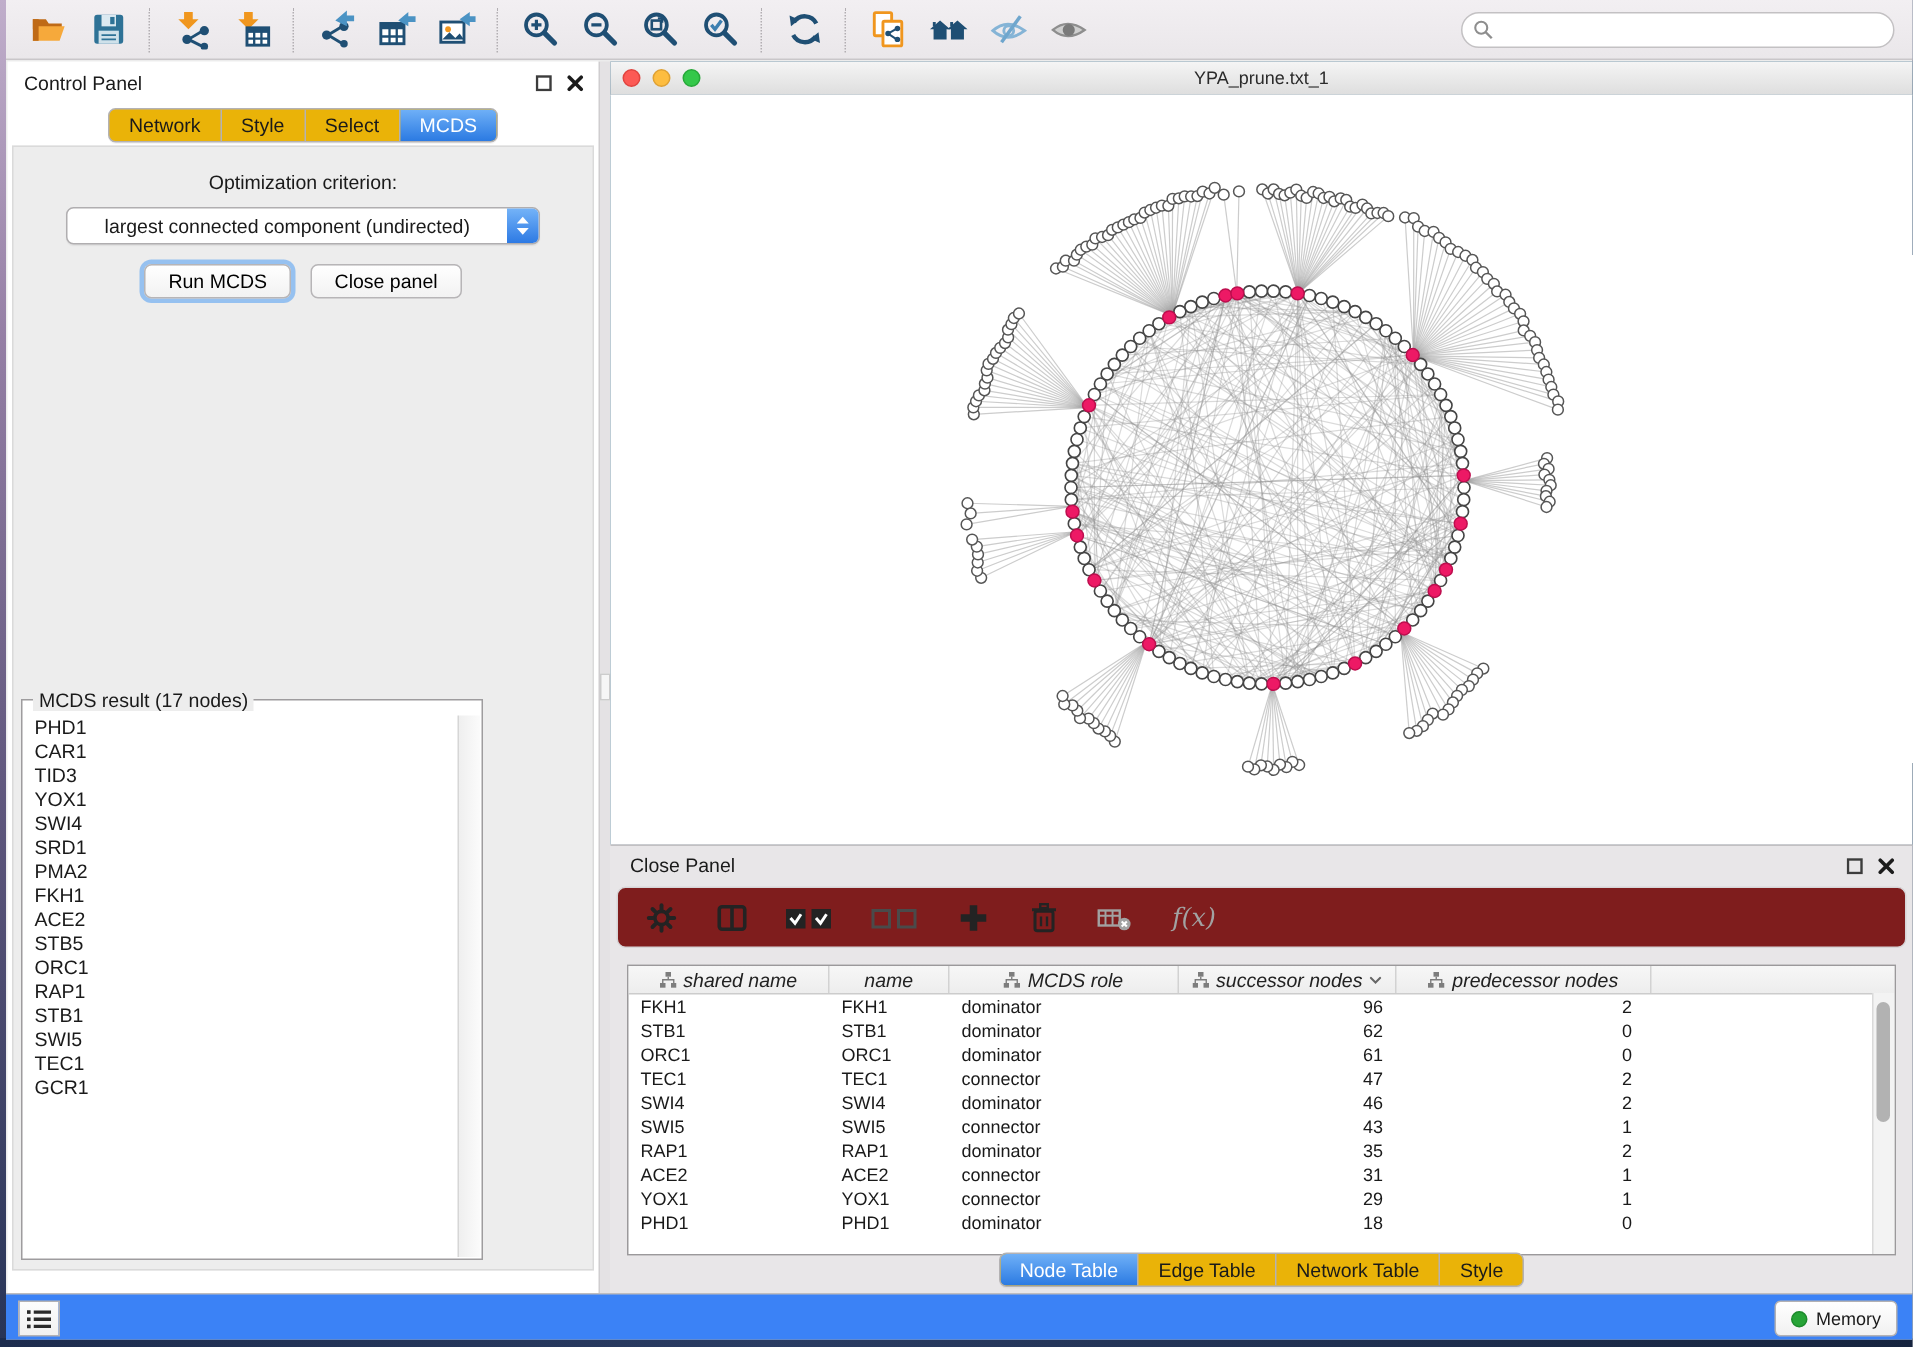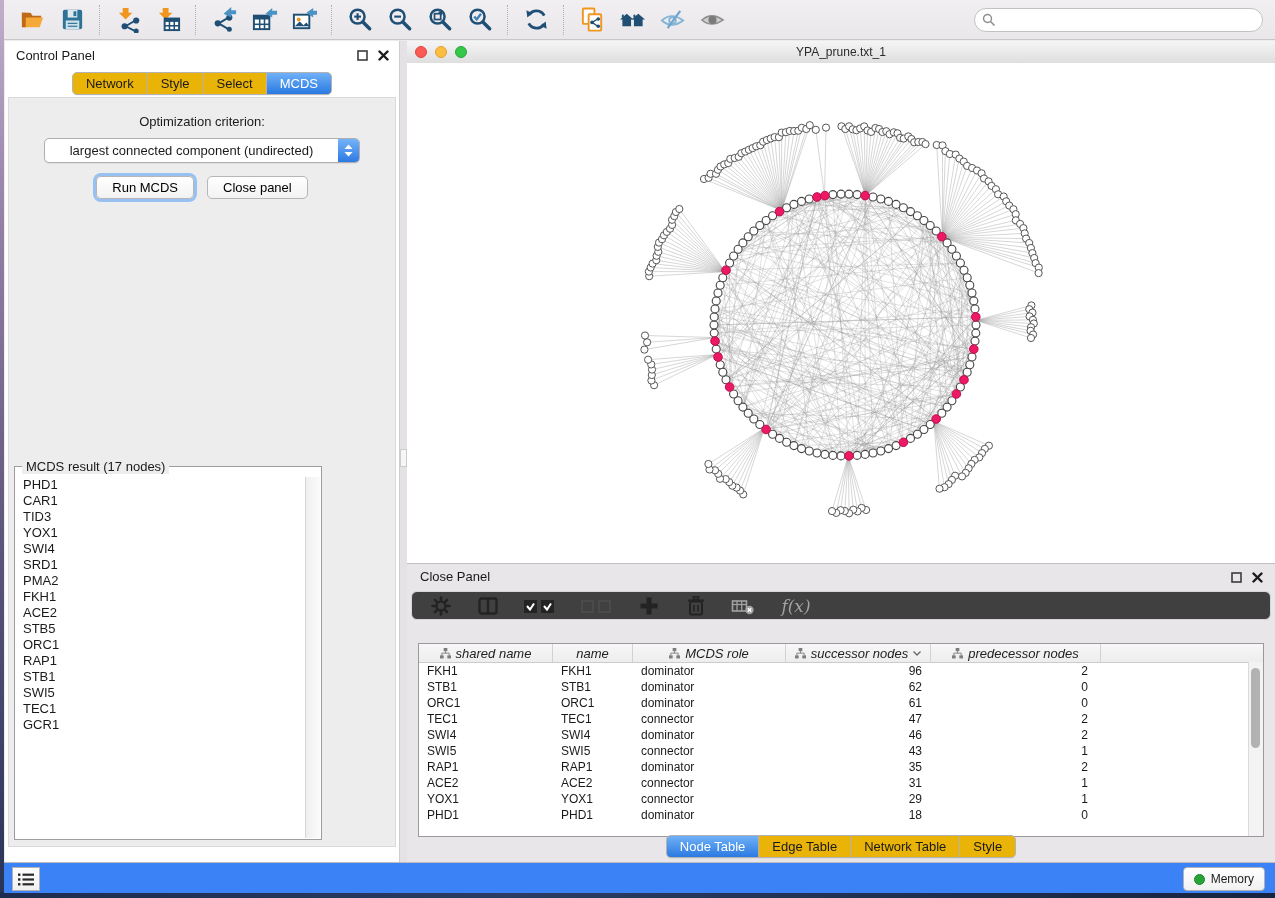--- a/index.html
+++ b/index.html
@@ -71,22 +71,22 @@
   .light{width:12px;height:12px;border-radius:50%;}
   .light.red{background:#fc5a55;border:1px solid #e0443f;box-sizing:border-box;}
   .light.yellow{background:#fdbd40;border:1px solid #dfa133;box-sizing:border-box;}
   .light.green{background:#34c84a;border:1px solid #27a839;box-sizing:border-box;}
   .net-canvas{position:absolute;left:0;right:0;top:22px;bottom:0;background:#fff;overflow:hidden;}
 
   
   .table-panel{position:absolute;left:0;right:0;top:522px;bottom:0;background:#e8e6e8;border-top:1px solid #c2c0c2;box-sizing:border-box;}
   .tp-title{height:25px;display:flex;align-items:center;padding-left:13px;font-size:13px;position:relative;}
   .tp-winbtns{position:absolute;right:12px;top:8px;display:flex;gap:10px;align-items:center;}
-  .tp-toolbar{position:absolute;left:4px;right:4px;top:27px;height:29px;
-    background:#404040;border:1px solid #d7d5d7;border-radius:6px;
+  .tp-toolbar{position:absolute;left:4px;right:4px;top:27px;height:41px;
+    background:#7f1d1d;border:1px solid #d7d5d7;border-radius:6px;
     display:flex;align-items:center;padding-left:17px;gap:23px;box-sizing:border-box;}
   .tp-tool{display:flex;align-items:center;justify-content:center;width:24px;height:24px;}
   .fx{font-family:"DejaVu Serif",serif;font-style:italic;font-size:17px;color:#a2a2a2;}
   .table-wrap{position:absolute;left:11px;right:11px;top:79px;height:194px;background:#fff;
     border:1px solid #9b999b;box-sizing:border-box;overflow:hidden;}
   .thead{display:grid;grid-template-columns:134px 80px 153px 145px 170px 1fr;height:18px;
     background:linear-gradient(#f7f7f7,#ededed);border-bottom:1px solid #cccccc;font-size:13px;font-style:italic;}
   .hcell{position:relative;display:flex;align-items:center;justify-content:center;gap:5px;
     border-right:1px solid #d2d2d2;color:#222;white-space:nowrap;overflow:hidden;}
   .hcell:last-child{border-right:none;}

